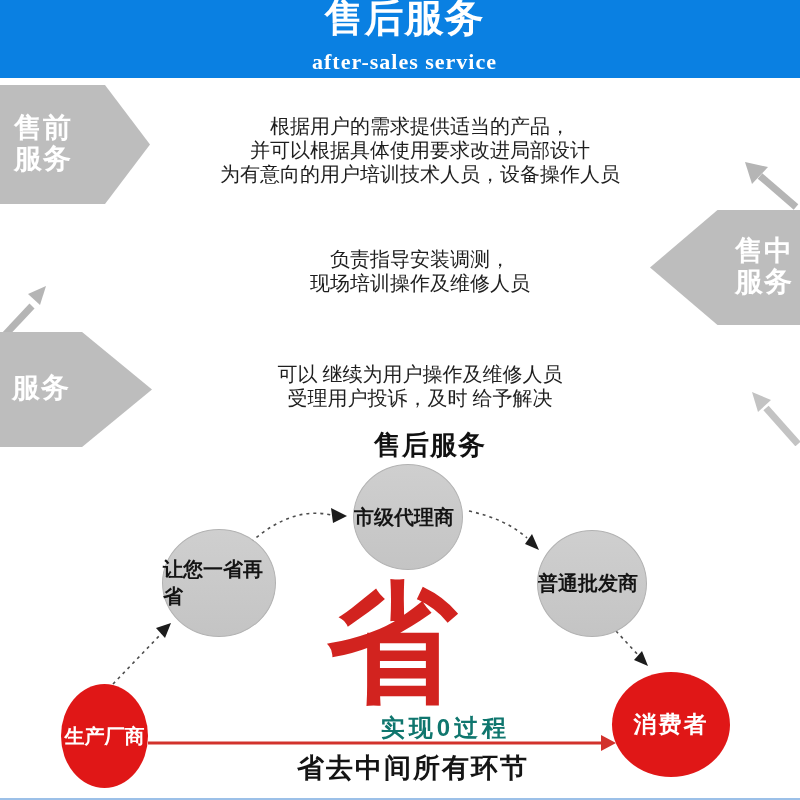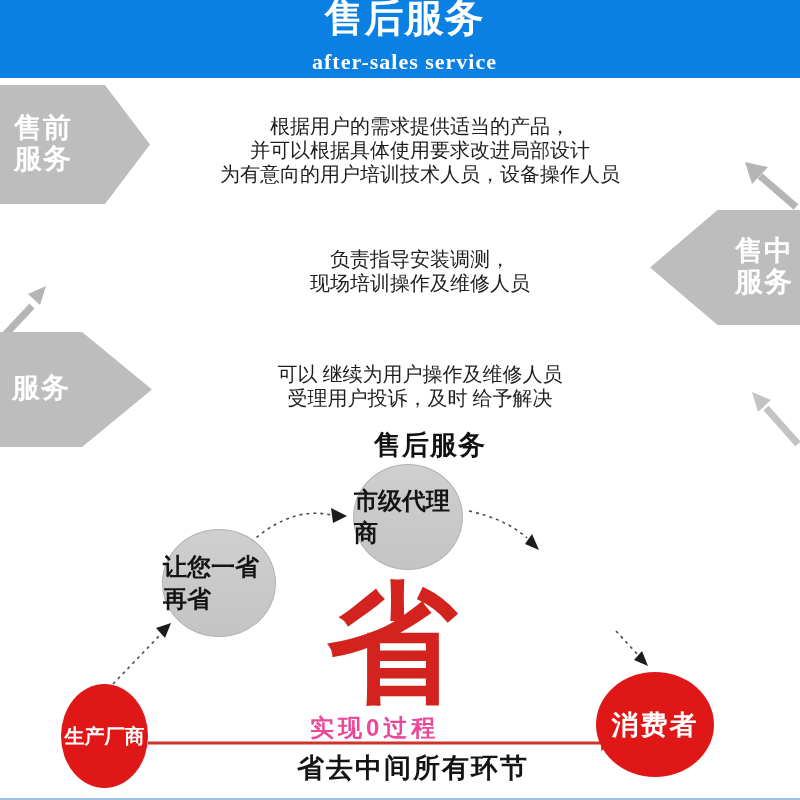--- a/index.html
+++ b/index.html
@@ -36,38 +36,38 @@
   
   .decor{position:absolute;}
   .decorA{left:738px;top:155px;}
   .decorB{left:0;top:276px;}
   .decorC{left:740px;top:380px;}
 
   
   .heading{position:absolute;left:46px;top:427px;width:768px;display:flex;
            justify-content:center;gap:66px;font-weight:bold;font-size:27px;color:#111;
            letter-spacing:1px;}
-  .gnode{position:absolute;border-radius:50%;color:#141414;font-weight:bold;font-size:24px;
-         display:flex;align-items:center;justify-content:center;
+  .gnode{position:absolute;border-radius:50%;color:#141414;font-weight:bold;font-size:20px;
+         display:flex;align-items:center;
          background:linear-gradient(180deg,#cfcfcf 0%,#c4c4c4 100%);
          border:1px solid #b2b2b2;box-sizing:border-box;font-family:Liberation Serif, serif;}
   .g1{left:162px;top:529px;width:114px;height:108px;}
   .g2{left:353px;top:464px;width:110px;height:106px;}
   .g3{left:537px;top:530px;width:110px;height:107px;}
 
   .rnode{position:absolute;border-radius:50%;background:#e01717;color:#fff;font-weight:bold;
          display:flex;align-items:center;justify-content:center;}
   .r1{left:61px;top:684px;width:87px;height:104px;font-size:20px;}
-  .r2{left:596px;top:672px;width:118px;height:105px;font-size:27px;letter-spacing:2px;}
+  .r2{left:612px;top:672px;width:118px;height:105px;font-size:23px;letter-spacing:2px;}
 
   .bigchar{position:absolute;left:322px;top:573px;width:140px;height:142px;text-align:center;
            font-size:130px;line-height:140px;font-weight:800;color:#d2231f;
            font-family:"DejaVu Sans","Liberation Sans",sans-serif;}
-  .process{position:absolute;left:310px;top:712px;width:200px;text-align:left;
-           font-size:24px;font-weight:bold;color:#ec4899;letter-spacing:4px;}
+  .process{position:absolute;left:310px;top:712px;width:200px;text-align:right;
+           font-size:24px;font-weight:bold;color:#0f766e;letter-spacing:4px;}
   .bottomlabel{position:absolute;left:13px;top:750px;width:800px;text-align:center;
            font-size:27px;font-weight:bold;color:#141414;letter-spacing:2px;}
 
   .overlay{position:absolute;left:0;top:0;pointer-events:none;}
   .dot{fill:none;stroke:#4d4d4d;stroke-width:1.6;stroke-dasharray:3 4;}
   .ah{fill:#1c1c1c;}
   .redline{stroke:#d2322c;stroke-width:3;}
   .redah{fill:#d2322c;}
   .shaft{stroke:#b5b5b5;stroke-width:7;}
   .shaft-light{stroke:#c3c3c3;stroke-width:7;}
@@ -150,20 +150,23 @@
     <line class="redline" x1="148" y1="743" x2="602" y2="743"></line>
     <polygon class="redah" points="616,743 601,735 601,751"></polygon>
   </svg>
 
   <div class="gnode g1">
     <span>让您一省再省</span>
   </div>
   <div class="gnode g2">
     <span>市级代理商</span>
   </div>
+  <div class="gnode g3">
+    <span>普通批发商</span>
+  </div>
 
   <div class="bigchar">省</div>
 
   <div class="process">实现0过程</div>
 
   <div class="bottomlabel">省去中间所有环节</div>
 
   <div class="rnode r1">
     <span>生产厂商</span>
   </div>

